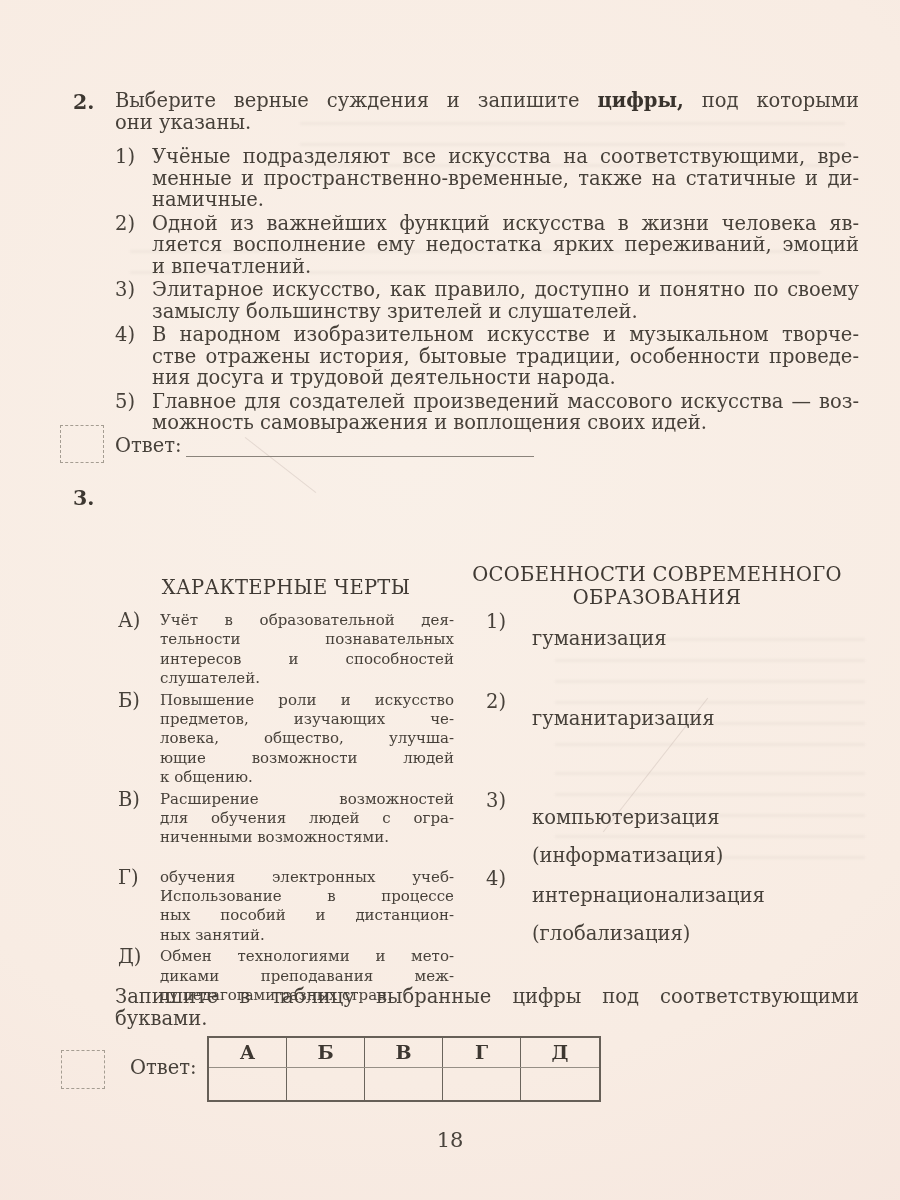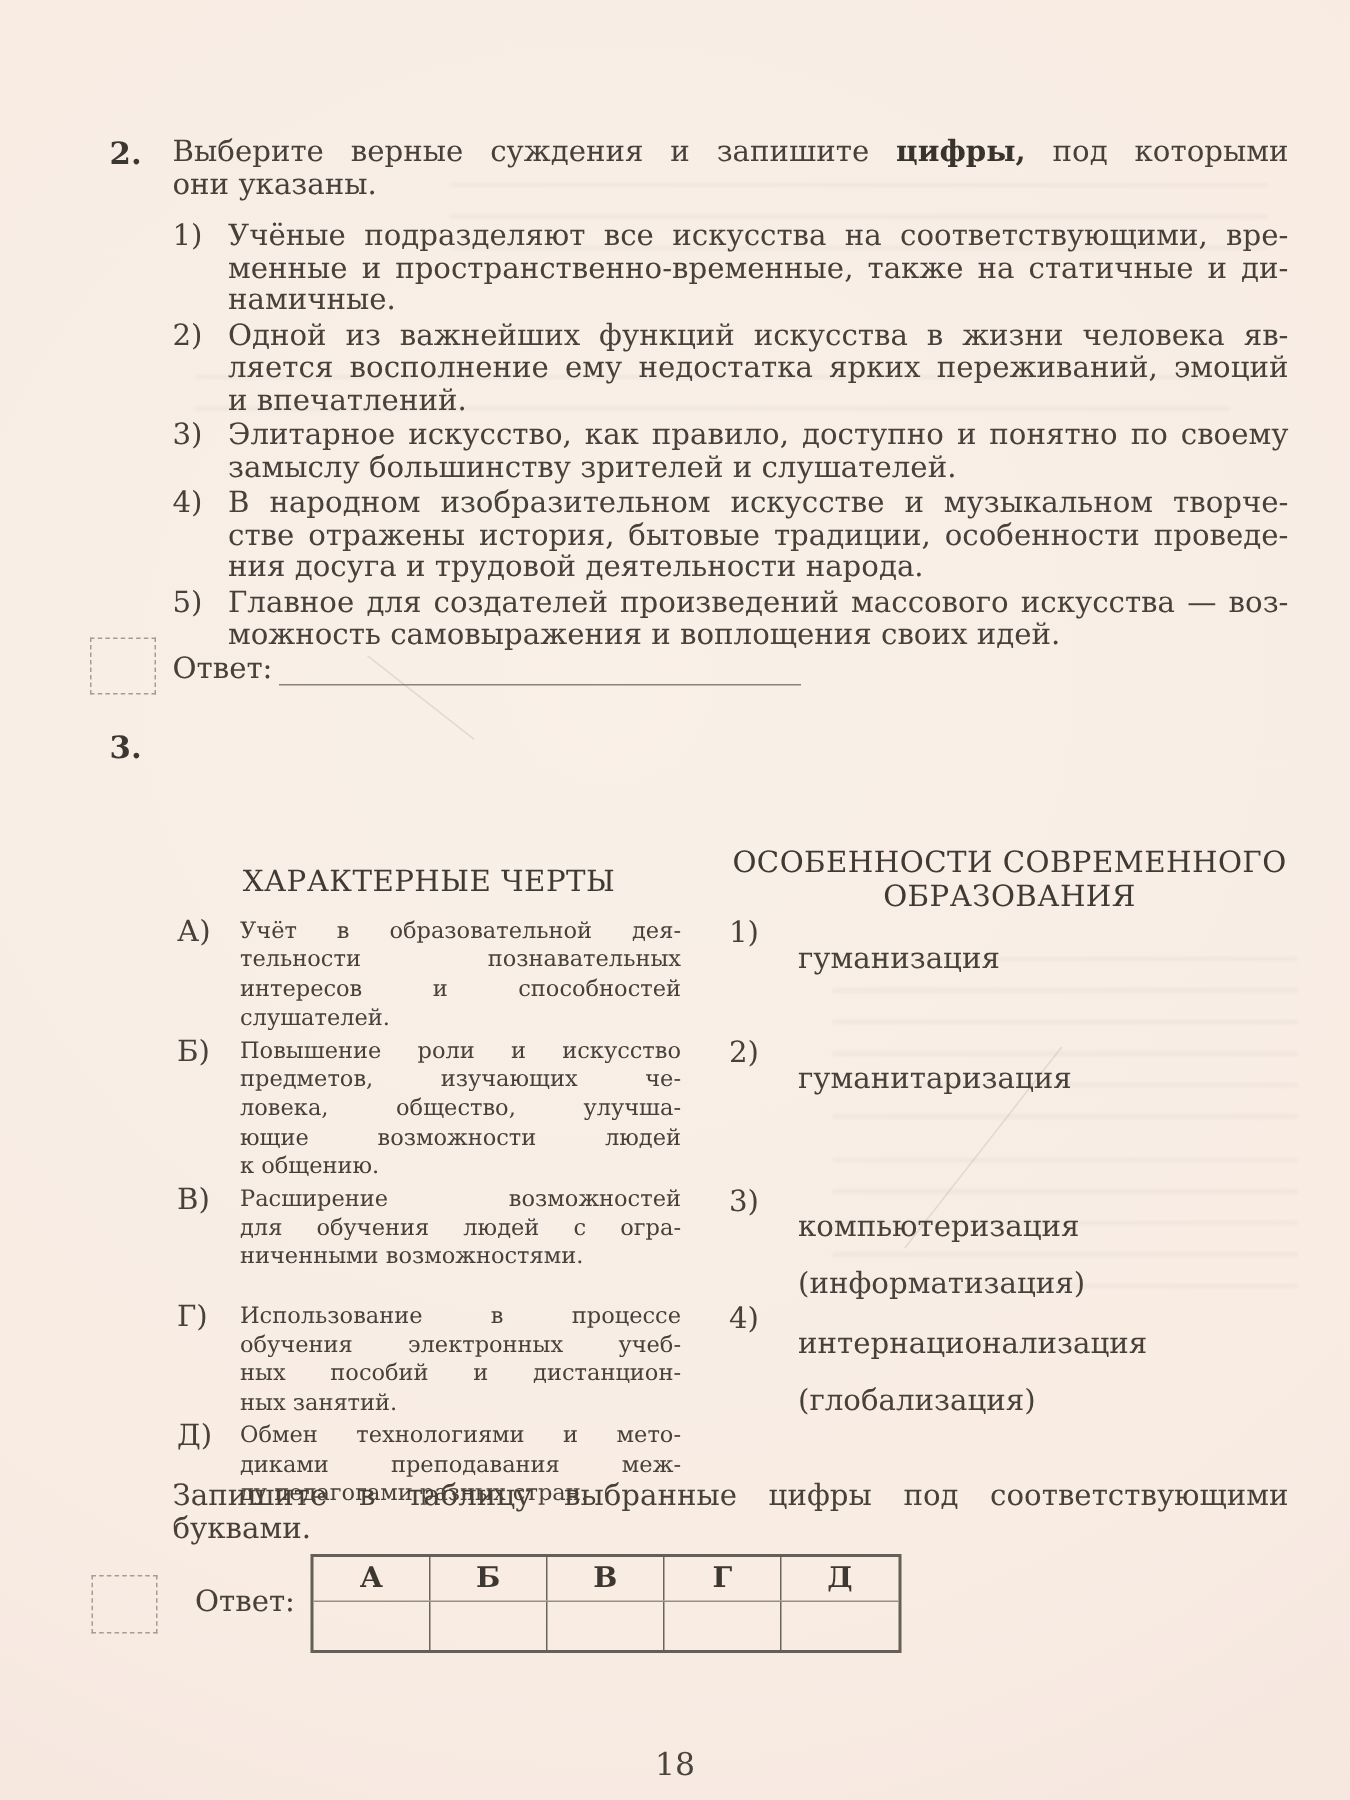--- a/index.html
+++ b/index.html
@@ -19,21 +19,21 @@
 
   .items { width:744px; }
   .item  { display:flex; margin-bottom:2px; }
   .inum  { width:37px; flex:none; font-size:19.5px; line-height:21.5px; }
   .ilines{ width:707px; }
 
   .ans-box { border:1px dashed #a59d92; background:transparent; }
   .ans-label { font-size:19.5px; }
   .ans-line { border-top:1.6px solid #8a837b; }
 
-  .hdr-grid { display:grid; grid-template-columns:336px 374px; column-gap:32px; width:742px; }
+  .hdr-grid { display:grid; grid-template-columns:336px 374px; column-gap:16px; width:742px; }
   .col-header { text-align:center; font-size:19.5px; line-height:23px; color:#403a34; letter-spacing:.3px; }
   .match-grid { display:grid; grid-template-columns:336px 374px; column-gap:32px; row-gap:2px; width:742px; }
   .mitem { display:flex; }
   .mletter, .mnum { width:42px; flex:none; font-size:19.5px; line-height:19.4px; }
   .mnum { width:46px; line-height:21px; }
   .mlines { width:294px; }
   .mlines .ml { font-size:15px; line-height:19.4px; text-align:justify; text-align-last:justify; }
   .mlines .ml.ll { text-align-last:left; }
   .rlines { flex:1; }
   .rlines .rl { font-size:19.5px; line-height:21px;margin-top:17px; }
@@ -177,22 +177,22 @@
       <div class="mnum">3)</div>
       <div class="rlines">
         <div class="rl">компьютеризация</div>
         <div class="rl">(информатизация)</div>
       </div>
     </div>
 
     <div class="mitem">
       <div class="mletter">Г)</div>
       <div class="mlines">
+        <div class="ml">обучения электронных учеб-</div>
         <div class="ml">Использование в процессе</div>
-        <div class="ml">обучения электронных учеб-</div>
         <div class="ml">ных пособий и дистанцион-</div>
         <div class="ml ll">ных занятий.</div>
       </div>
     </div>
     <div class="mitem">
       <div class="mnum">4)</div>
       <div class="rlines">
         <div class="rl">интернационализация</div>
         <div class="rl">(глобализация)</div>
       </div>
@@ -227,15 +227,15 @@
     </div>
     <div class="trow bodyr">
       <div class="tcell"></div>
       <div class="tcell"></div>
       <div class="tcell"></div>
       <div class="tcell"></div>
       <div class="tcell"></div>
     </div>
   </div>
 
-  <div class="abs pagenum" style="left:0px; top:1164px;">18</div>
+  <div class="abs pagenum" style="left:0px; top:1128px;">18</div>
 
 </div>
 
 </body></html>

